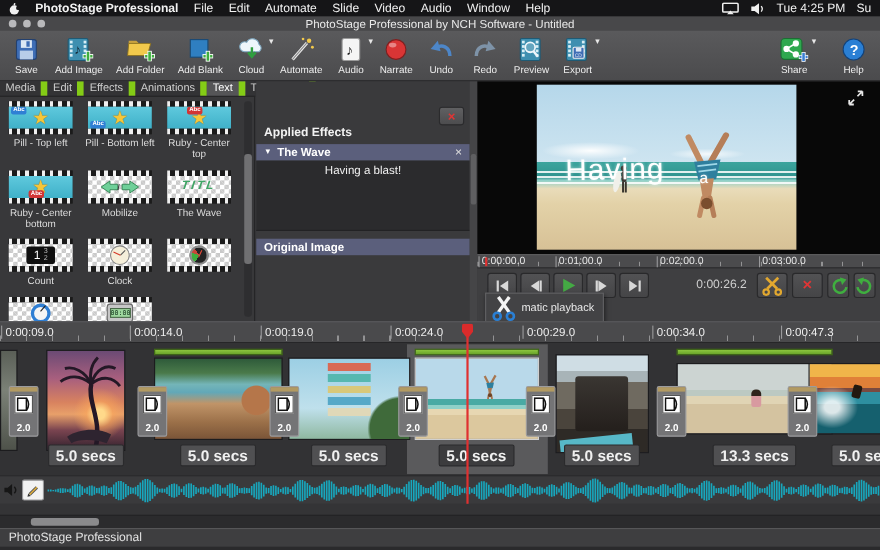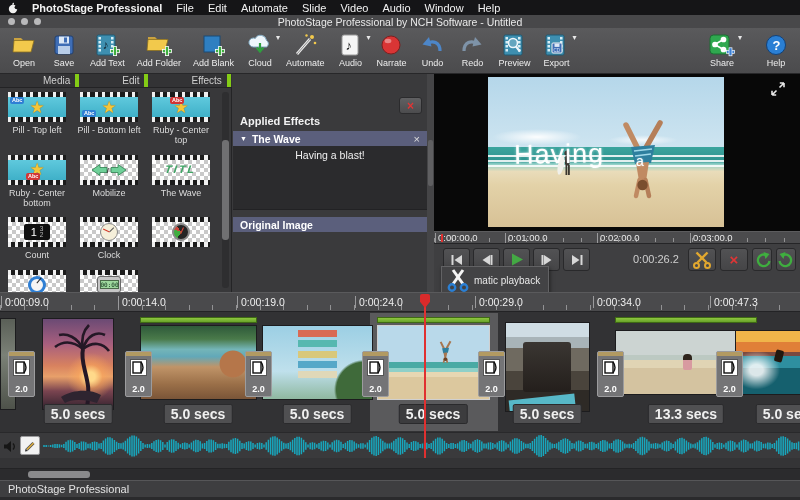--- a/index.html
+++ b/index.html
@@ -28,22 +28,22 @@
           color:#ededed; font-size:9px; height:42px; }
   .tbtn .ic { height:27px; min-width:28px; display:flex; align-items:center; justify-content:center; position:relative; }
   .caret { position:absolute; right:-6px; top:2px; font-size:8px; color:#e8e8e8; }
   .tspacer { flex:1; }
 
   
   .left-panel { position:absolute; left:0; top:74px; width:232px; height:218px; background:#38383a;
                 border-right:1px solid #242426; }
   .tabs { position:absolute; left:0; top:0; width:232px; height:14px; background:#333335; display:flex;
           font-size:10px; border-bottom:1px solid #232325; }
-  .tab { padding:0 5px; display:flex; align-items:center; color:#cfcfcf; border-right:4px solid #84cc16;
-         white-space:nowrap;margin-left:38px; }
+  .tab { padding:0 5px; display:flex; align-items:center; color:#cfcfcf; border-right:6px solid #84cc16;
+         white-space:nowrap; }
   .tab.active { background:#555557; color:#ffffff; }
   .fxgrid { position:absolute; left:4px; top:18px; display:grid; grid-template-columns:repeat(3,66px);
             column-gap:6px; row-gap:9px; }
   .cell { display:flex; flex-direction:column; align-items:center; gap:3px; width:66px;
           font-size:9px; color:#dcdcdc; text-align:center; line-height:1.15; }
   .film { position:relative; width:58px; height:30px; background:#1e1e1e; flex:none; }
   .film::before,.film::after { content:""; position:absolute; left:0; right:0; height:5px;
       background:repeating-linear-gradient(90deg,#efefef 0 3px,#1b1b1b 3px 7.5px); }
   .film::before { top:0; } .film::after { bottom:0; }
   .inner { position:absolute; left:0; right:0; top:5px; bottom:5px; display:flex; align-items:center;
@@ -217,39 +217,42 @@
     </svg>
     <span class="mi app-name">PhotoStage Professional</span>
     <span class="mi">File</span>
     <span class="mi">Edit</span>
     <span class="mi">Automate</span>
     <span class="mi">Slide</span>
     <span class="mi">Video</span>
     <span class="mi">Audio</span>
     <span class="mi">Window</span>
     <span class="mi">Help</span>
+    <span class="mright">
+      <svg width="16" height="12" viewBox="0 0 16 12">
+        <rect x="1" y="1" width="14" height="8" rx="1" fill="none" stroke="#f0f0f0" stroke-width="1.4"></rect>
+        <polygon points="5,11 11,11 8,7.5" fill="#f0f0f0"></polygon>
+      </svg>
+      <svg width="14" height="12" viewBox="0 0 14 12" style="color:#f0f0f0">
+        <polygon points="1,4 4,4 8,1 8,11 4,8 1,8" fill="currentColor"></polygon>
+        <path d="M10 3.5 a4 4 0 0 1 0 5" stroke="currentColor" stroke-width="1.2" fill="none"></path>
+      </svg>
+      <span>Tue 4:25 PM</span>
+      <span>Su</span>
+    </span>
   </div>
 
   <div class="titlebar">
     <span class="tl" style="left:8px"></span>
     <span class="tl" style="left:21px"></span>
     <span class="tl" style="left:34px"></span>
     <span class="title-text">PhotoStage Professional by NCH Software - Untitled</span>
   </div>
 
   <div class="toolbar">
-    <div class="tbtn">
-      <span class="ic">
-          <svg width="24" height="22" viewBox="0 0 24 22">
-        <path d="M2 4 h7 l2 2 h9 v3 H2z" fill="#caa23f"></path>
-        <path d="M2 6.5 h20 l-3 11.5 H1z" fill="#f2c94c" stroke="#8a6f1f" stroke-width="0.8"></path>
-          </svg>
-        </span>
-      <span>Open</span>
-    </div>
     <div class="tbtn">
       <span class="ic">
           <svg width="22" height="22" viewBox="0 0 22 22">
         <rect x="2" y="2" width="18" height="18" rx="2" fill="#3e6db5" stroke="#23406e"></rect>
         <rect x="6" y="2.5" width="10" height="7" fill="#dce8f5"></rect>
             <rect x="11" y="3.5" width="3" height="5" fill="#3e6db5"></rect>
         <rect x="5" y="12" width="12" height="8" fill="#b8cde8"></rect>
           </svg>
         </span>
       <span>Save</span>
@@ -268,21 +271,21 @@
               <rect x="17" y="12" width="2.5" height="2.5"></rect>
               <rect x="17" y="16" width="2.5" height="2.5"></rect>
             </g>
         <text x="8.5" y="16" font-size="12" fill="#10222e">♪</text>
         <g stroke="#fff" stroke-width="0.8">
               <rect x="16.5" y="16.5" width="9" height="3.2" fill="#3fae3f"></rect>
               <rect x="19.4" y="13.6" width="3.2" height="9" fill="#3fae3f"></rect>
             </g>
           </svg>
         </span>
-      <span>Add Text</span>
+      <span>Add Image</span>
     </div>
     <div class="tbtn">
       <span class="ic">
           <svg width="26" height="22" viewBox="0 0 26 22">
         <path d="M2 3 h7 l2 2 h9 v3 H2z" fill="#caa23f"></path>
         <path d="M2 5.5 h20 l-3 11 H1z" fill="#f2c94c" stroke="#8a6f1f" stroke-width="0.8"></path>
         <g stroke="#fff" stroke-width="0.8">
               <rect x="16.5" y="15.5" width="9" height="3.2" fill="#3fae3f"></rect>
               <rect x="19.4" y="12.6" width="3.2" height="9" fill="#3fae3f"></rect>
             </g>

